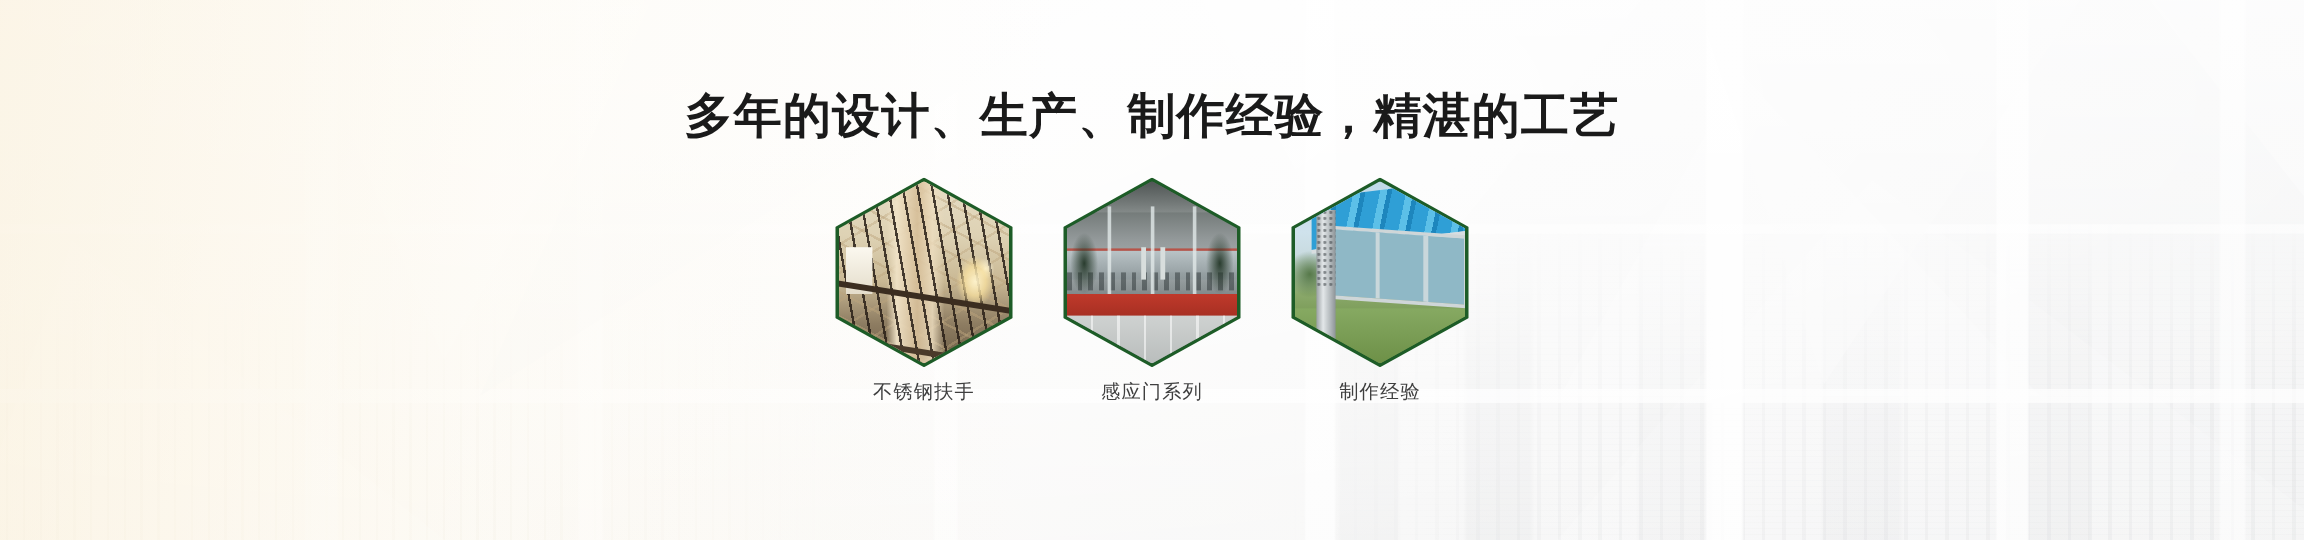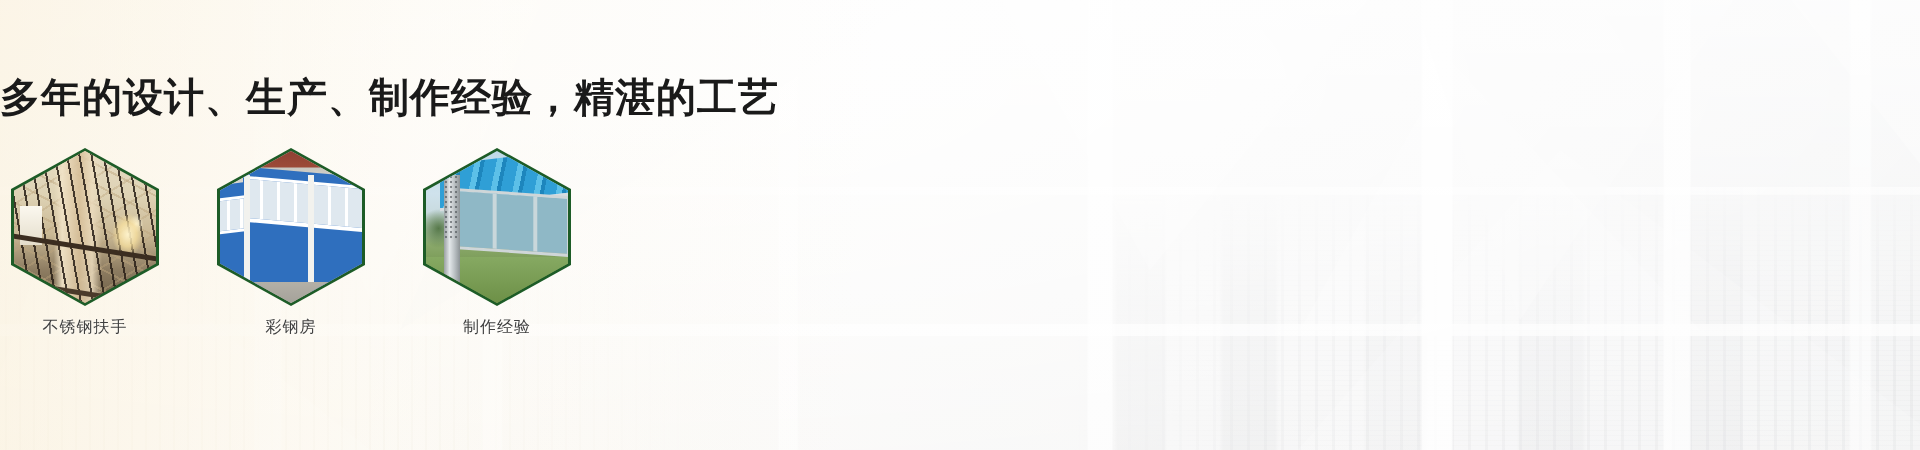--- a/index.html
+++ b/index.html
@@ -114,21 +114,21 @@
       radial-gradient(120% 140% at 30% 18%, rgba(255,255,255,0.92) 0%, rgba(255,255,255,0.62) 42%, rgba(255,255,255,0.30) 75%, rgba(255,255,255,0.18) 100%),
       linear-gradient(to bottom, rgba(255,255,255,0.70) 0%, rgba(255,255,255,0.38) 45%, rgba(255,255,255,0.30) 100%);
   }
   .bg-warm {
     background: linear-gradient(95deg, rgba(247,232,200,0.42) 0%, rgba(250,242,224,0.22) 22%, rgba(255,255,255,0.0) 45%);
   }
 
   
   .content {
     position: absolute; inset: 0;
-    display: flex; flex-direction: column; align-items: flex-start;
+    display: flex; flex-direction: column; align-items: center;
   }
 
   .headline {
     margin-top: 74px;
     font-size: 40px;
     font-weight: bold;
     color: #1a1a1a;
     letter-spacing: 1px;
     line-height: 1.15;
     white-space: nowrap;
@@ -142,21 +142,21 @@
     letter-spacing: 2px;
     padding: 6px 34px 8px 34px;
     line-height: 1.25;
     white-space: nowrap;
   }
 
   .cards {
     margin-top: 28px;
     display: flex;
     align-items: flex-start;
-    gap: 36px;
+    gap: 20px;
   }
 
   .card {
     width: 170px;
     display: flex;
     flex-direction: column;
     align-items: center;
   }
 
   .hex-wrap {
@@ -394,39 +394,44 @@
             <div class="photo-handrail">
               <div class="window"></div>
               <div class="rail-bar"></div>
               <div class="rail-bar2"></div>
             </div>
           </div>
         </div>
         <div class="card-label">不锈钢扶手</div>
       </div>
 
+
       <div class="card">
         <div class="hex-wrap">
           <div class="hex hex-border"></div>
           <div class="hex-inner">
-            <div class="photo-guardhouse">
-              <div class="roofline"></div>
-              <div class="body-side"></div>
-              <div class="body-main"></div>
-              <div class="glass-side"></div>
-              <div class="glass-main"></div>
-              <div class="post" style="left:17%"></div>
-              <div class="post" style="left:62%"></div>
-              <div class="ground"></div>
+            <div class="photo-sensordoor">
+              <div class="ceiling"></div>
+              <div class="skyband"></div>
+              <div class="cityband"></div>
+              <div class="redline"></div>
+              <div class="plant" style="left:2%"></div>
+              <div class="plant" style="right:2%"></div>
+              <div class="mullion" style="left:24%"></div>
+              <div class="mullion" style="left:49%"></div>
+              <div class="mullion" style="left:74%"></div>
+              <div class="handle" style="left:44%"></div>
+              <div class="handle" style="left:55%"></div>
+              <div class="redcarpet"></div>
+              <div class="floor"></div>
             </div>
           </div>
         </div>
-        <div class="card-label">彩钢房</div>
+        <div class="card-label">感应门系列</div>
       </div>
-
 
       <div class="card">
         <div class="hex-wrap">
           <div class="hex hex-border"></div>
           <div class="hex-inner">
             <div class="photo-billboard">
               <div class="trees"></div>
               <div class="grass"></div>
               <div class="canopy"></div>
               <div class="board"></div>

